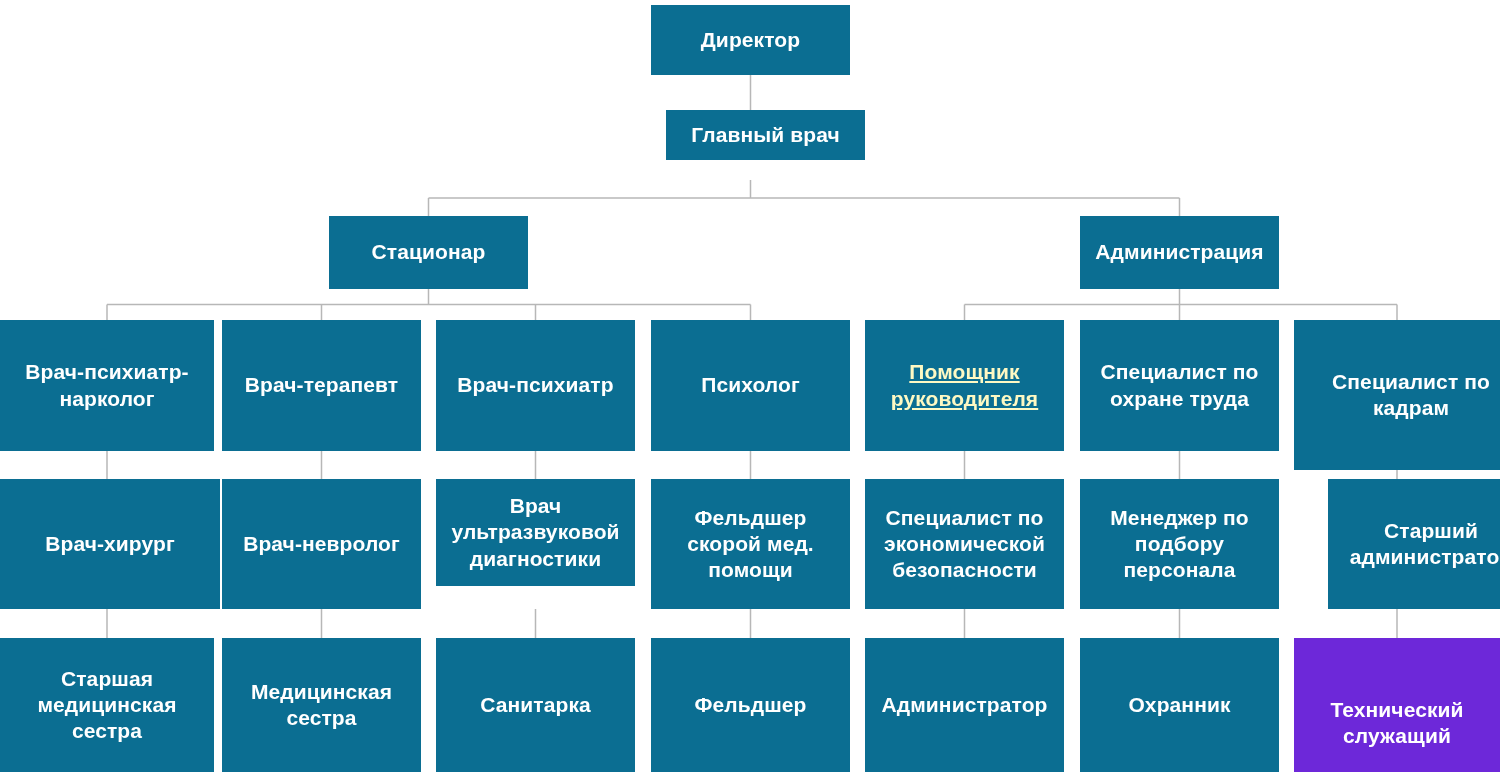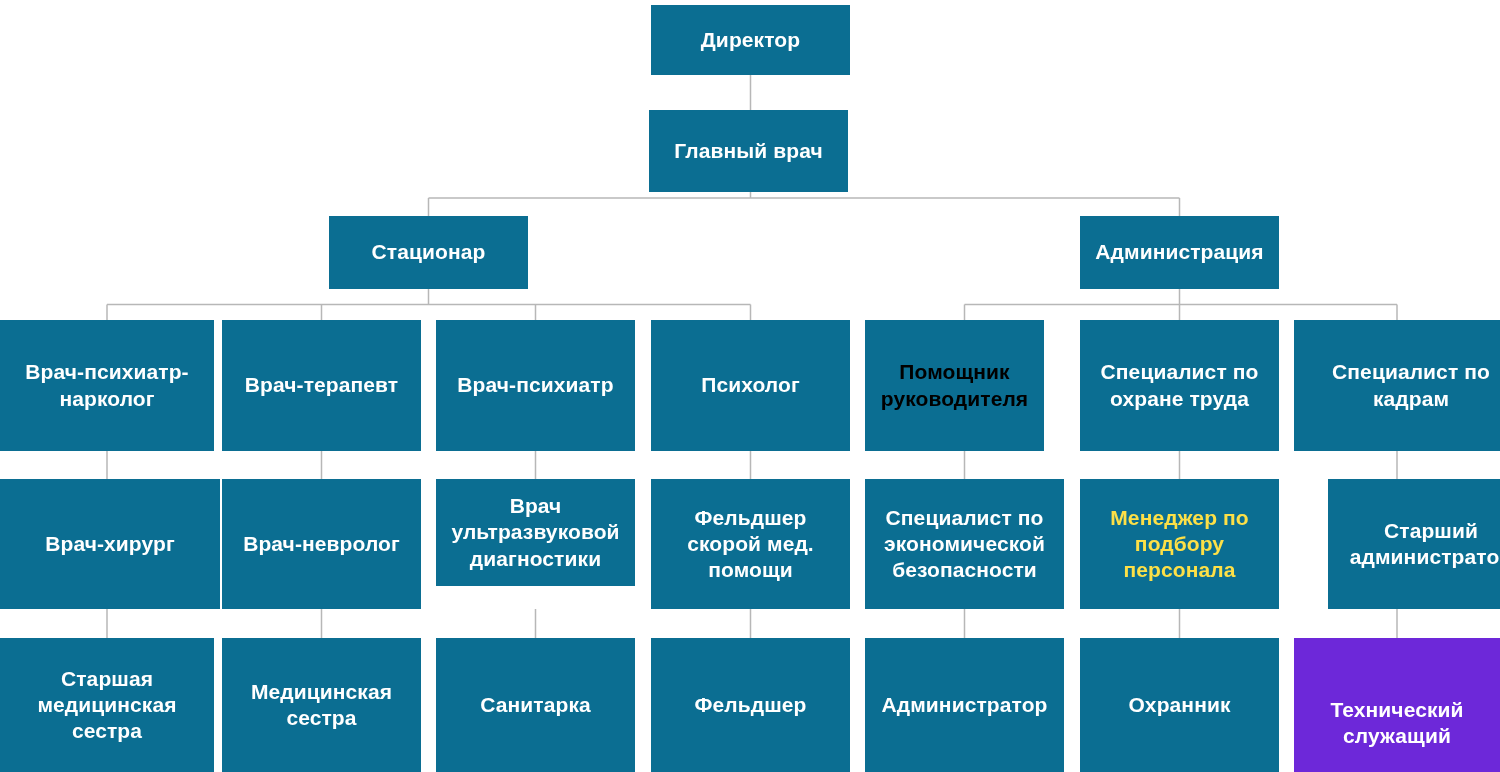--- a/index.html
+++ b/index.html
@@ -78,66 +78,66 @@
       <path d="M535.5 609 L535.5 638" stroke="#b7b7b7" stroke-width="1.5" fill="none"></path>
       <path d="M750.5 609 L750.5 638" stroke="#b7b7b7" stroke-width="1.5" fill="none"></path>
       <path d="M964.5 609 L964.5 638" stroke="#b7b7b7" stroke-width="1.5" fill="none"></path>
       <path d="M1179.5 609 L1179.5 638" stroke="#b7b7b7" stroke-width="1.5" fill="none"></path>
       <path d="M1397 609 L1397 638" stroke="#b7b7b7" stroke-width="1.5" fill="none"></path>
     </svg>
   <div id="nodes-layer">
       <div class="node" style="left: 651px; top: 5px; width: 199px; height: 70px; background: rgb(11, 110, 146); color: rgb(255, 255, 255);">
         <span>Директор</span>
       </div>
-      <div class="node" style="left: 649px; top: 110px; width: 199px; height: 82px; background: rgb(11, 110, 146); color: rgb(255, 255, 255); justify-content: flex-end;">
+      <div class="node" style="left: 666px; top: 110px; width: 199px; height: 50px; background: rgb(11, 110, 146); color: rgb(255, 255, 255); justify-content: flex-end;">
         <span>Главный врач</span>
       </div>
       <div class="node" style="left: 329px; top: 216px; width: 199px; height: 73px; background: rgb(11, 110, 146); color: rgb(255, 255, 255);">
         <span>Стационар</span>
       </div>
       <div class="node" style="left: 1080px; top: 216px; width: 199px; height: 73px; background: rgb(11, 110, 146); color: rgb(255, 255, 255);">
         <span>Администрация</span>
       </div>
       <div class="node" style="left: 0px; top: 320px; width: 214px; height: 131px; background: rgb(11, 110, 146); color: rgb(255, 255, 255);">
         <span>Врач-психиатр-нарколог</span>
       </div>
       <div class="node" style="left: 222px; top: 320px; width: 199px; height: 131px; background: rgb(11, 110, 146); color: rgb(255, 255, 255);">
         <span>Врач-терапевт</span>
       </div>
       <div class="node" style="left: 436px; top: 320px; width: 199px; height: 131px; background: rgb(11, 110, 146); color: rgb(255, 255, 255);">
         <span>Врач-психиатр</span>
       </div>
       <div class="node" style="left: 651px; top: 320px; width: 199px; height: 131px; background: rgb(11, 110, 146); color: rgb(255, 255, 255);">
         <span>Психолог</span>
       </div>
-      <div class="node" style="left: 865px; top: 320px; width: 179px; height: 131px; background: rgb(11, 110, 146); color: #000000;">
+      <div class="node" style="left: 865px; top: 320px; width: 199px; height: 131px; background: rgb(11, 110, 146); color: #fef9c3; text-decoration: underline;">
         <span>Помощник руководителя</span>
       </div>
       <div class="node" style="left: 1080px; top: 320px; width: 199px; height: 131px; background: rgb(11, 110, 146); color: rgb(255, 255, 255);">
         <span>Специалист по охране труда</span>
       </div>
-      <div class="node" style="left: 1294px; top: 320px; width: 206px; height: 131px; background: rgb(11, 110, 146); color: rgb(255, 255, 255); padding-left: 36px;">
+      <div class="node" style="left: 1294px; top: 320px; width: 206px; height: 150px; background: rgb(11, 110, 146); color: rgb(255, 255, 255); padding-left: 36px;">
         <span>Специалист по кадрам</span>
       </div>
       <div class="node" style="left: 0px; top: 479px; width: 220px; height: 130px; background: rgb(11, 110, 146); color: rgb(255, 255, 255);">
         <span>Врач-хирург</span>
       </div>
       <div class="node" style="left: 222px; top: 479px; width: 199px; height: 130px; background: rgb(11, 110, 146); color: rgb(255, 255, 255);">
         <span>Врач-невролог</span>
       </div>
       <div class="node" style="left: 436px; top: 479px; width: 199px; height: 107px; background: rgb(11, 110, 146); color: rgb(255, 255, 255);">
         <span>Врач ультразвуковой диагностики</span>
       </div>
       <div class="node" style="left: 651px; top: 479px; width: 199px; height: 130px; background: rgb(11, 110, 146); color: rgb(255, 255, 255);">
         <span>Фельдшер скорой мед. помощи</span>
       </div>
       <div class="node" style="left: 865px; top: 479px; width: 199px; height: 130px; background: rgb(11, 110, 146); color: rgb(255, 255, 255);">
         <span>Специалист по экономической безопасности</span>
       </div>
-      <div class="node" style="left: 1080px; top: 479px; width: 199px; height: 130px; background: rgb(11, 110, 146); color: #fde047;">
+      <div class="node" style="left: 1080px; top: 479px; width: 199px; height: 130px; background: rgb(11, 110, 146); color: #ffffff;">
         <span>Менеджер по подбору персонала</span>
       </div>
       <div class="node" style="left: 1328px; top: 479px; width: 206px; height: 130px; background: rgb(11, 110, 146); color: rgb(255, 255, 255);">
         <span>Старший администратор</span>
       </div>
       <div class="node" style="left: 0px; top: 638px; width: 214px; height: 134px; background: rgb(11, 110, 146); color: rgb(255, 255, 255);">
         <span>Старшая медицинская сестра</span>
       </div>
       <div class="node" style="left: 222px; top: 638px; width: 199px; height: 134px; background: rgb(11, 110, 146); color: rgb(255, 255, 255);">
         <span>Медицинская сестра</span>

